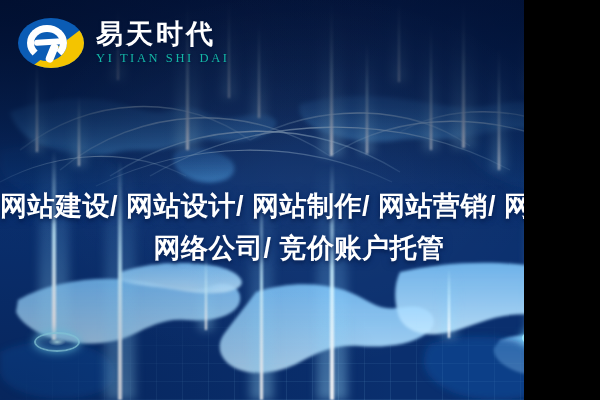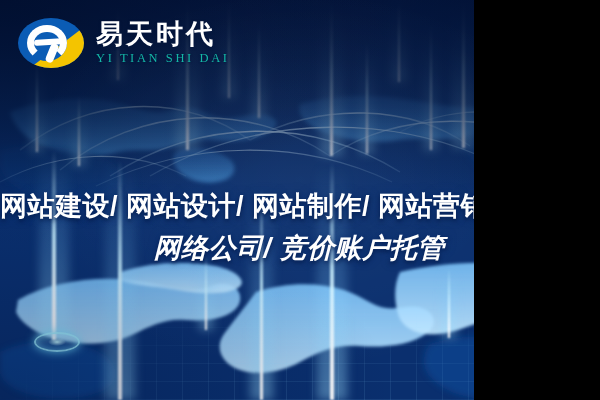--- a/index.html
+++ b/index.html
@@ -1,19 +1,19 @@
 <!DOCTYPE html>
 <html><head>
 <meta charset="utf-8">
 <title>Banner</title>
 <style>
   html,body{margin:0;padding:0;background:#000;}
   #stage{
     position:relative;
-    width:474px;height:400px;
+    width:524px;height:400px;
     overflow:hidden;
     font-family:"Liberation Sans","DejaVu Sans",sans-serif;
     background:#0a2f6e;
   }
   
   .layer{position:absolute;left:0;top:0;width:600px;height:400px;}
 
   #bg-base{
     background:
       radial-gradient(ellipse 120% 70% at 50% 118%, #2aa8ff 0%, #1b7fe8 18%, #1160c4 36%, #0c4a9e 55%, #0a3madd 0%, transparent 76%),
@@ -123,21 +123,21 @@
   }
   #headline .hl{
     color:#ffffff;
     font-size:27px;
     font-weight:bold;
     letter-spacing:.5px;
     line-height:42px;
     white-space:nowrap;
     text-shadow:0 0 10px rgba(10,50,120,.75), 0 2px 4px rgba(0,15,50,.75);
   }
-  #hl2{padding-right:2px;font-style:italic;}
+  #hl2{padding-right:2px;}
 </style>
 </head>
 <body>
 
 <div id="stage">
 
   <div class="layer" id="bg-base"></div>
 
   <svg class="layer" id="map-svg" viewBox="0 0 600 400">
     <defs>

